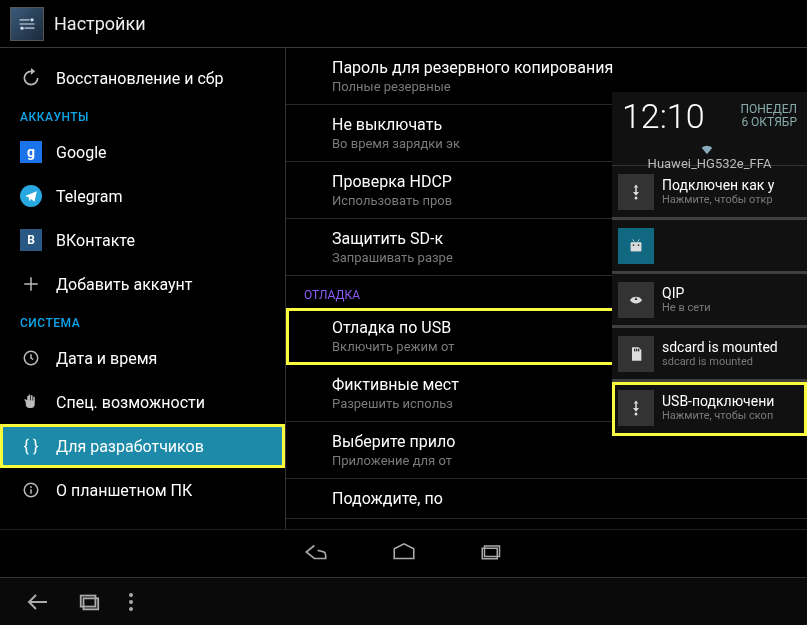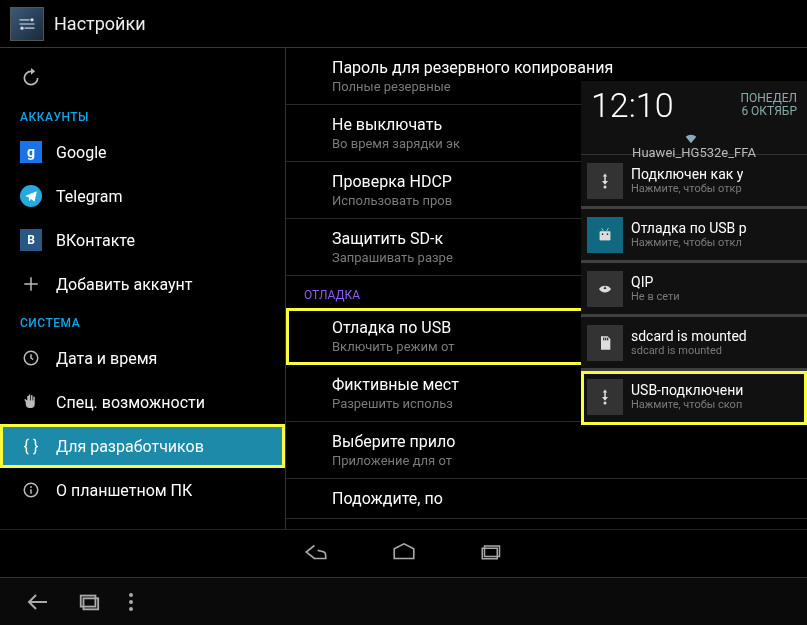--- a/index.html
+++ b/index.html
@@ -91,22 +91,22 @@
   color:#8b5cf6; text-transform:uppercase;
 }
 .li-item.hl {
   outline: 3px solid #fafc3c;
   outline-offset: -3px;
 }
 
 .notif-panel {
   position: absolute;
   right: 0;
-  top: 33px;
-  width: 226px;
+  top: 44px;
+  width: 195px;
   background: #111;
 }
 .notif-header {
   height: 74px;
   border-bottom: 1px solid #333;
   padding: 4px 10px;
 }
 .notif-time-row { display:flex; justify-content:space-between; align-items:center; }
 .notif-time { font-size: 34px; font-weight:300; color:#fff; }
 .notif-date { font-size:12px; color:#8aa; text-align:right; line-height:1.1; }
@@ -173,20 +173,21 @@
 </div>
 
 <div class="content">
   <div class="sidebar">
     <div class="sb-item">
       <div class="sb-icon icon-mono">
         <svg width="20" height="20" viewBox="0 0 24 24">
             <path fill="#bbb" d="M12 3a9 9 0 1 0 9 9h-2a7 7 0 1 1-7-7v3l5-4-5-4z"></path>
           </svg>
       </div>
+      <span>Восстановление и сбр</span>
     </div>
     <div class="section-header">Аккаунты</div>
     <div class="sb-item">
       <div class="sb-icon icon-google">g</div>
       <span>Google</span>
     </div>
     <div class="sb-item">
       <div class="sb-icon icon-telegram">
         <svg width="14" height="14" viewBox="0 0 24 24">
             <path fill="#fff" d="M2 12l20-8-4 18-6-5-3 4-1-7z"></path>
@@ -305,24 +306,20 @@
         </div>
       </div>
       <div class="notif-item selected">
         <div class="notif-icon">
           <svg width="20" height="20" viewBox="0 0 24 24">
               <path fill="#ddd" d="M6 8h12v10H6z M8 4l2 3M16 4l-2 3" stroke="#ddd"></path>
               <circle cx="9" cy="11" r="1" fill="#333"></circle>
               <circle cx="15" cy="11" r="1" fill="#333"></circle>
             </svg>
         </div>
-        <div class="notif-txt">
-          <div class="notif-title">Отладка по USB р</div>
-          <div class="notif-sub">Нажмите, чтобы откл</div>
-        </div>
       </div>
       <div class="notif-item">
         <div class="notif-icon">
           <svg width="18" height="18" viewBox="0 0 24 24">
               <path fill="#ddd" d="M4 12c3-6 13-6 16 0-3 6-13 6-16 0z M12 8l-2 4h4z"></path>
             </svg>
         </div>
         <div class="notif-txt">
           <div class="notif-title">QIP</div>
           <div class="notif-sub">Не в сети</div>

